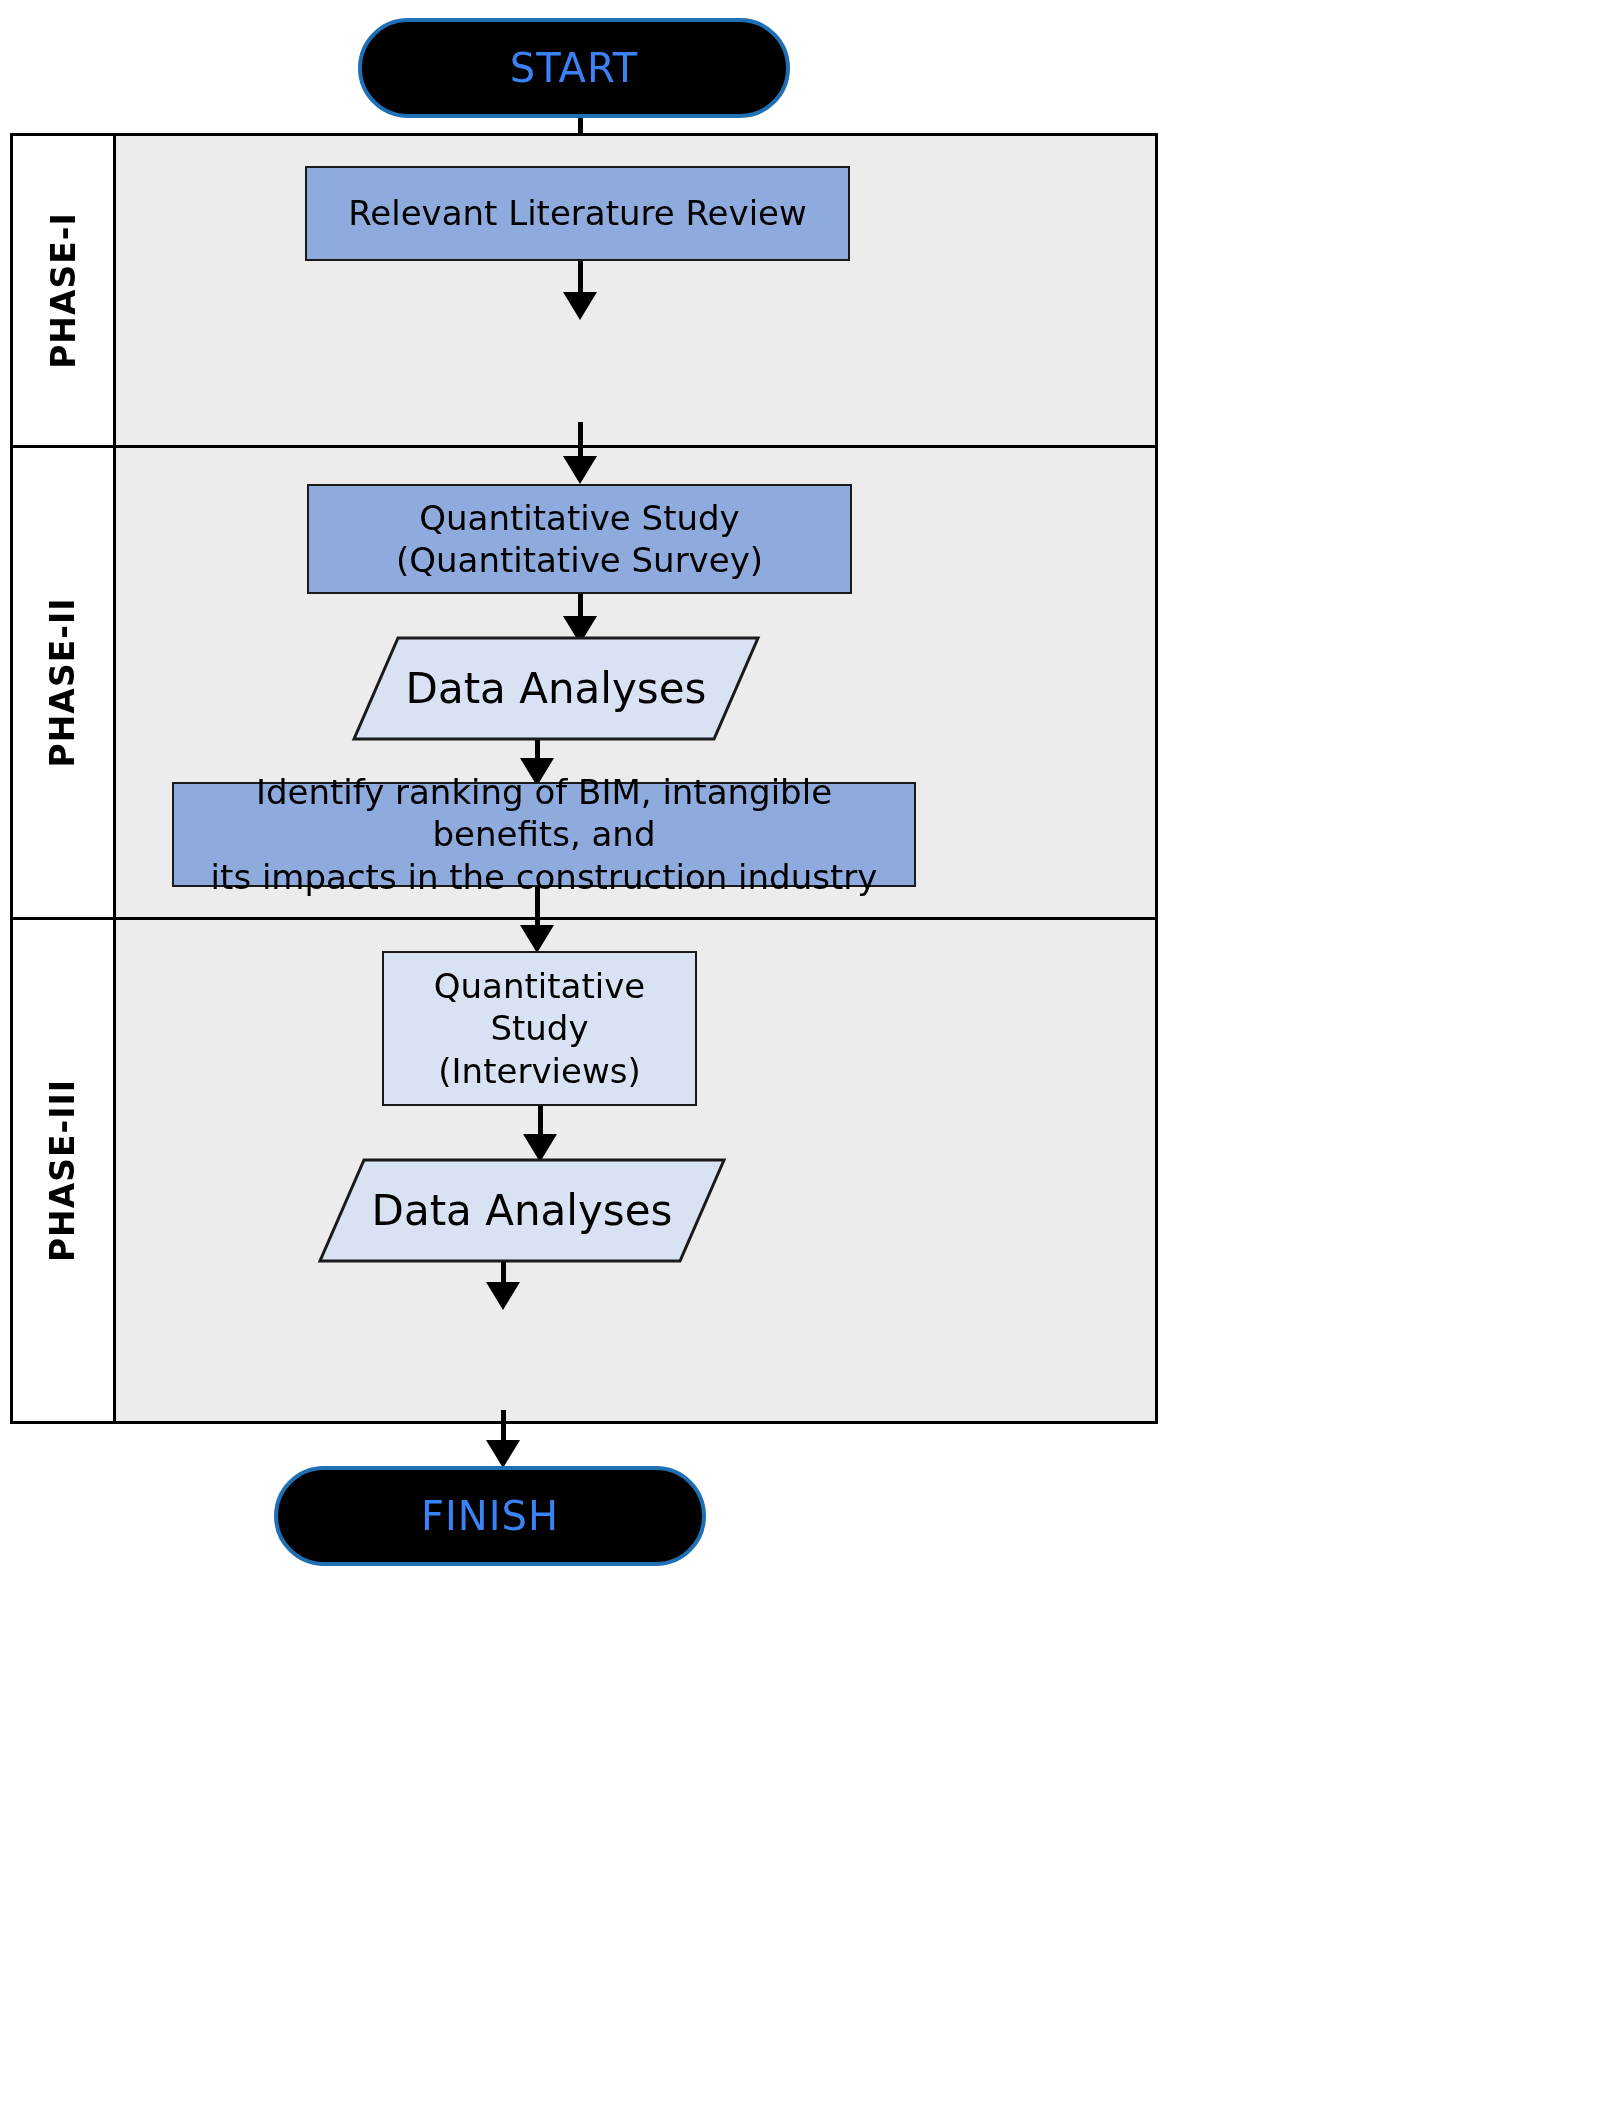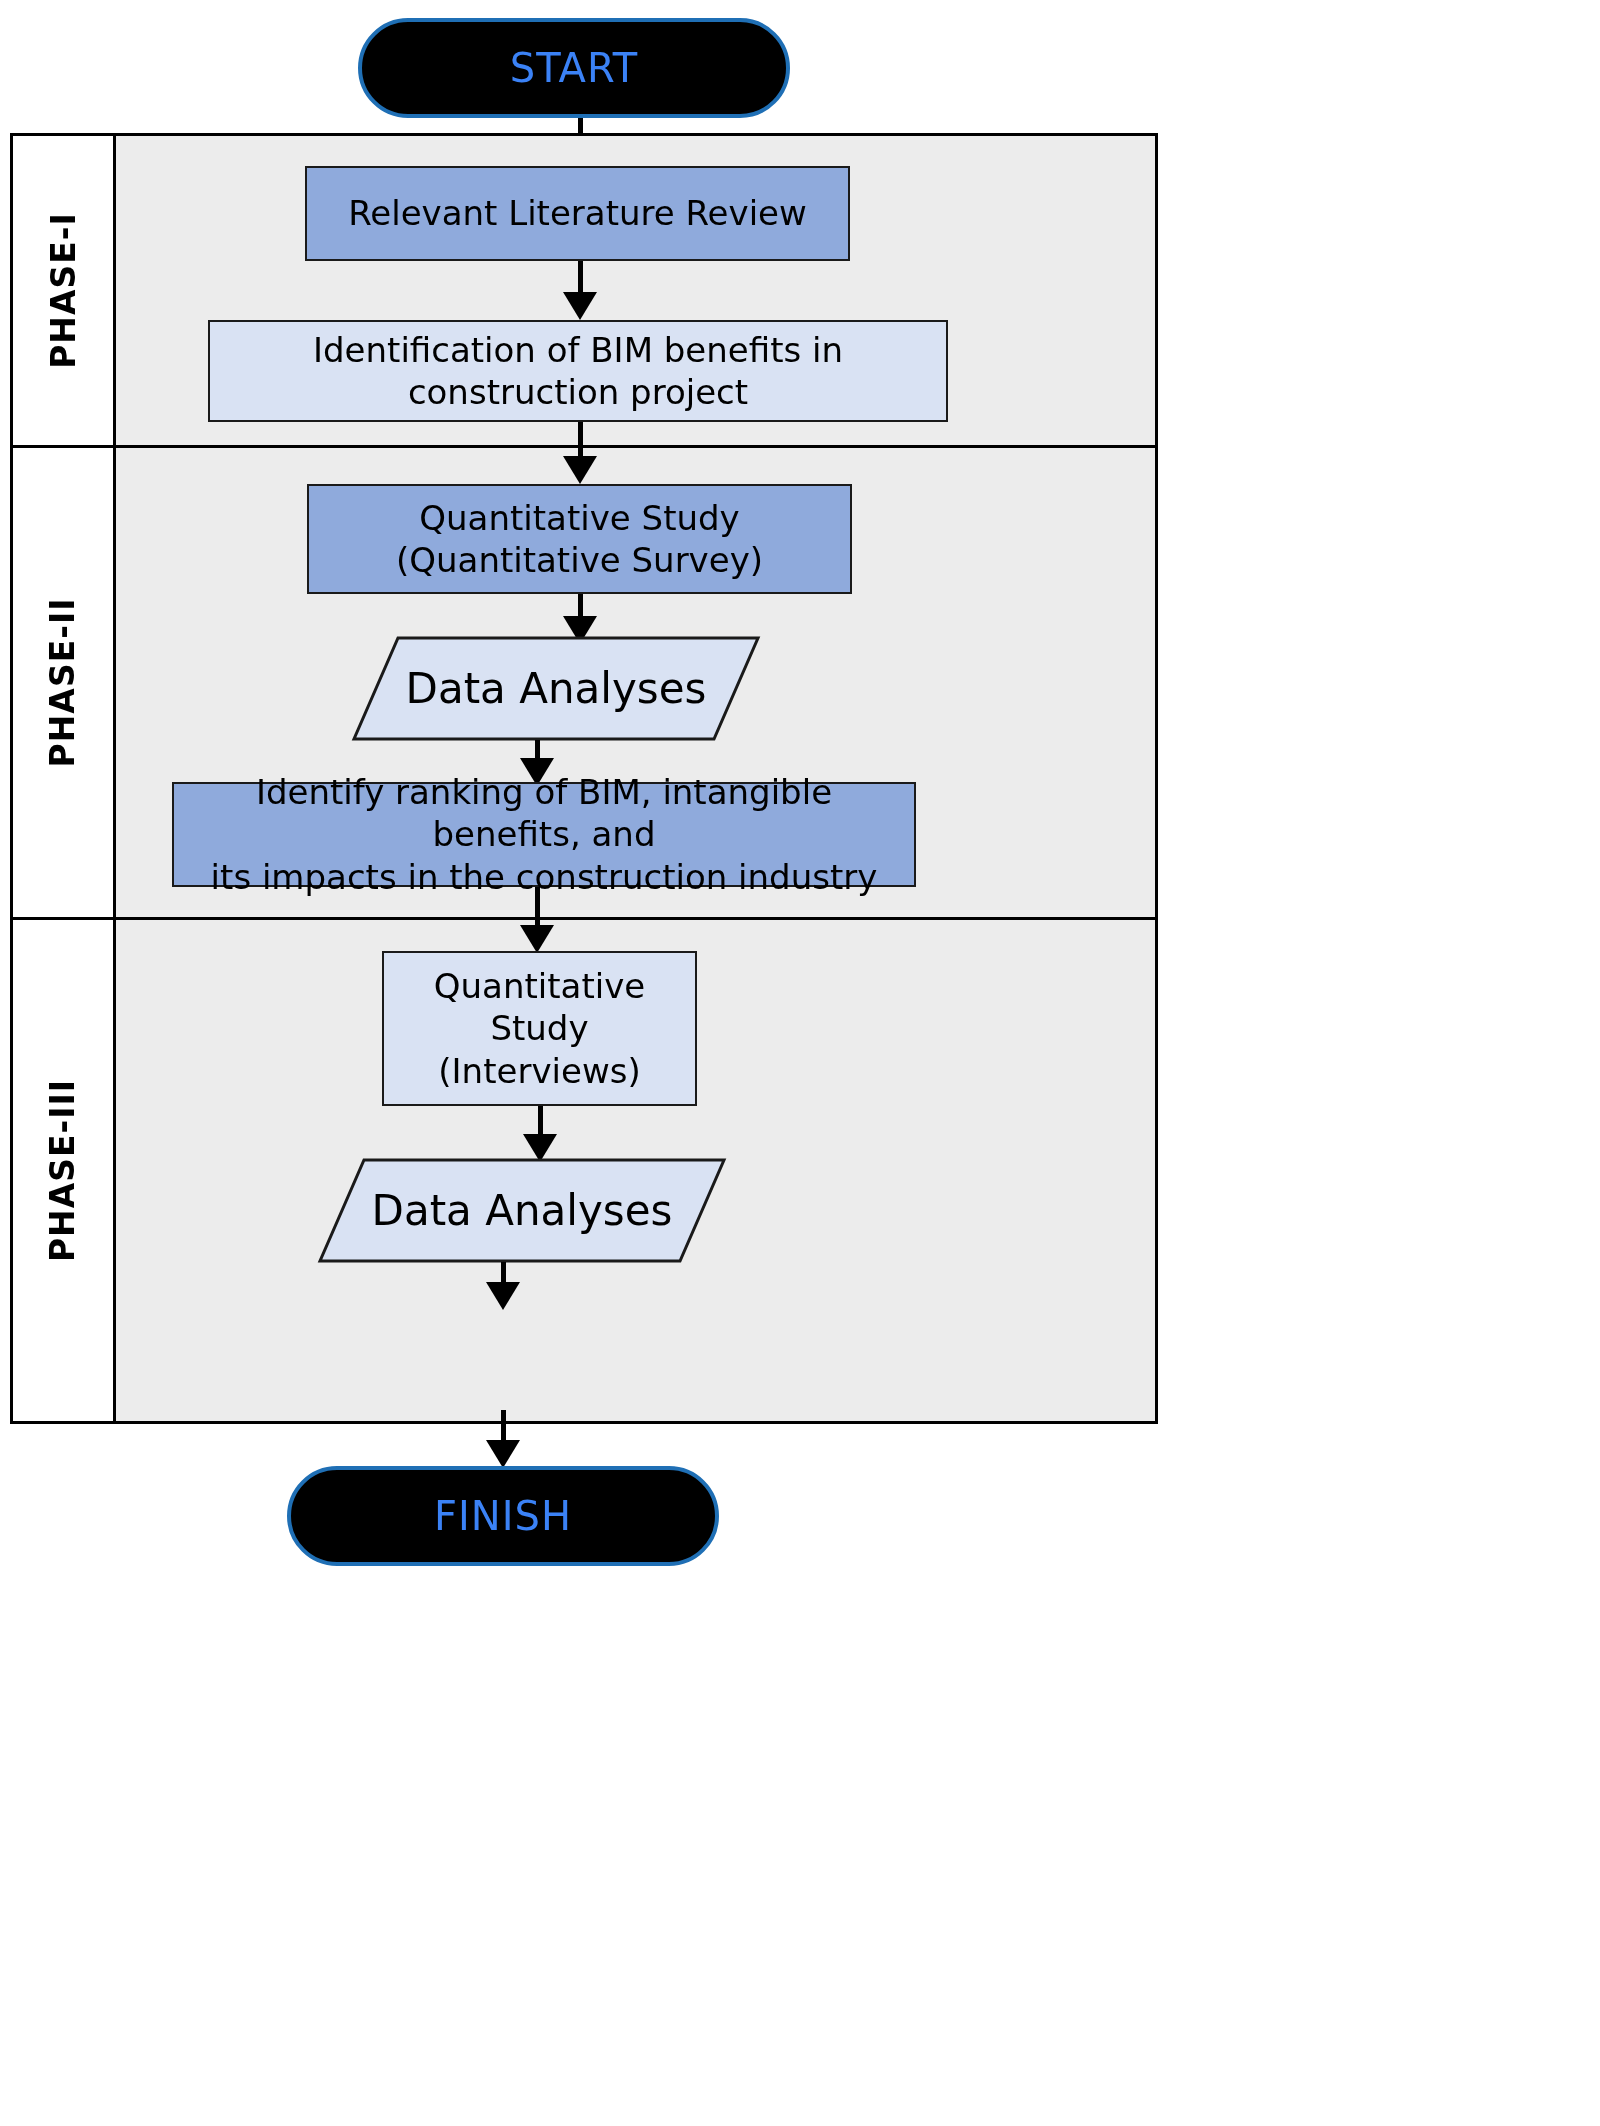--- a/index.html
+++ b/index.html
@@ -177,23 +177,20 @@
 
   <div class="node dark" style="left:305px; top:166px; width:545px; height:95px;text-align:center;">
     <span>Relevant Literature Review</span>
   </div>
 
   <div class="arrow" style="left:553px; top:261px; width:54px; height:59px;">
     <div class="shaft" style="height:33px;"></div>
     <div class="head" style="top:31px;"></div>
   </div>
 
-  <div class="node light" style="left:208px; top:320px; width:740px; height:102px;">
-    <span>Identification of BIM benefits in construction project</span>
-  </div>
 
   <div class="arrow" style="left:553px; top:422px; width:54px; height:62px;">
     <div class="shaft" style="height:36px;"></div>
     <div class="head" style="top:34px;"></div>
   </div>
 
   <div class="node dark" style="left:307px; top:484px; width:545px; height:110px; flex-direction:column;">
     <span>Quantitative Study</span>
     <span>(Quantitative Survey)</span>
   </div>
@@ -246,17 +243,17 @@
     <div class="shaft" style="height:22px;"></div>
     <div class="head" style="top:20px;"></div>
   </div>
 
 
   <div class="arrow" style="left:476px; top:1410px; width:54px; height:58px;">
     <div class="shaft" style="height:32px;"></div>
     <div class="head" style="top:30px;"></div>
   </div>
 
-  <div class="terminator" style="left:287px; top:1466px; width:432px; height:100px;">
+  <div class="terminator" style="left:274px; top:1466px; width:432px; height:100px;">
     <span>FINISH</span>
   </div>
 
 </div>
 
 </body></html>

